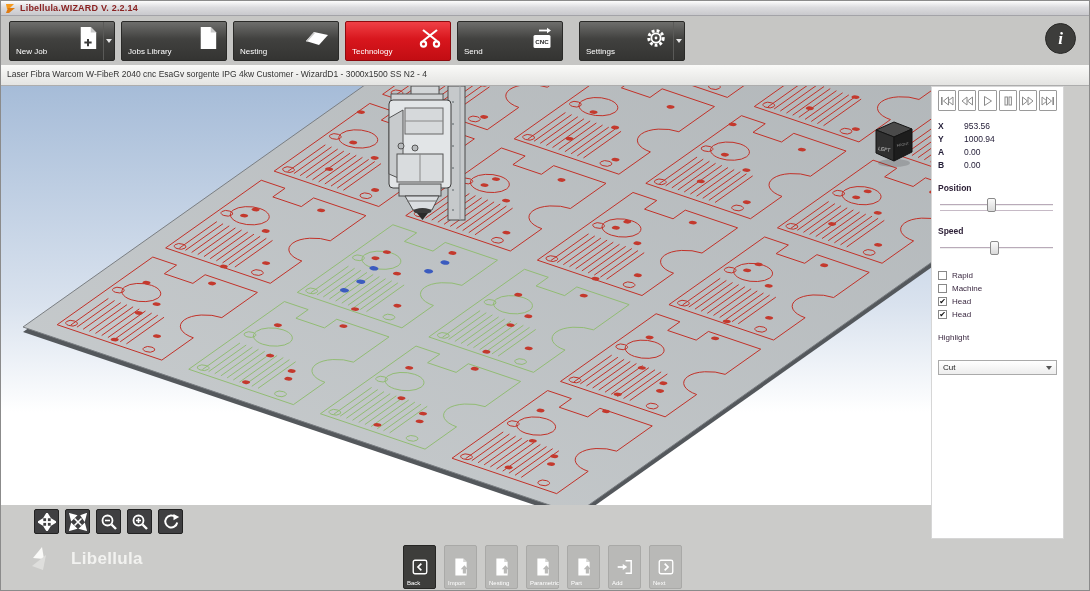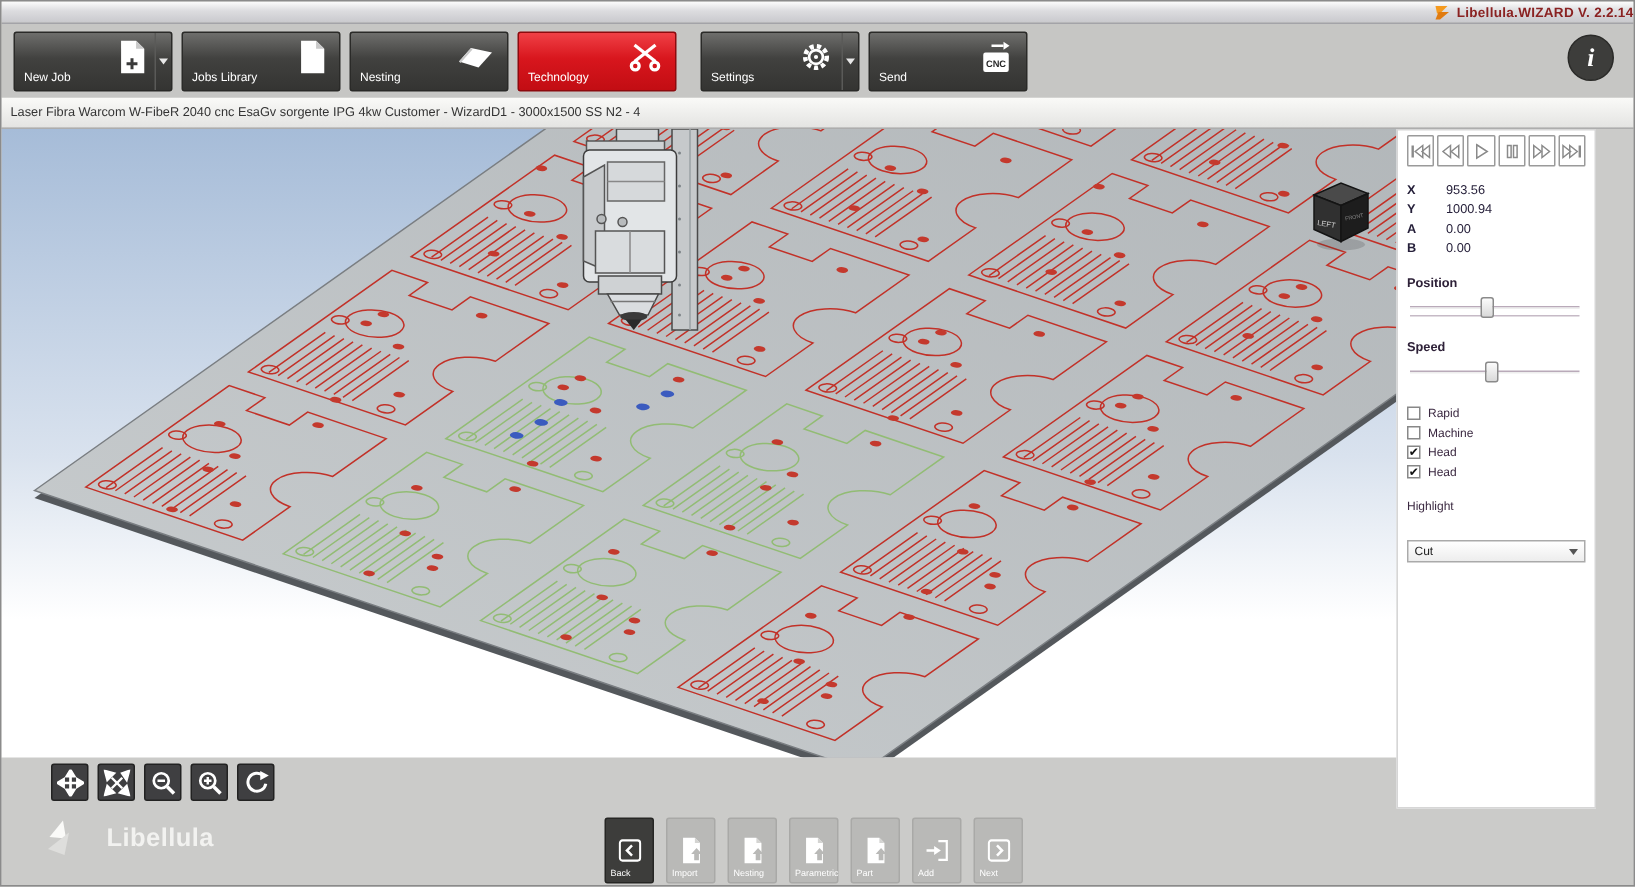--- a/index.html
+++ b/index.html
@@ -1,20 +1,20 @@
 <!DOCTYPE html>
 <html><head>
 <meta charset="utf-8">
 <style>
   * { box-sizing: border-box; margin: 0; padding: 0; }
   html,body { width:1090px; height:591px; }
   body { font-family:"Liberation Sans", sans-serif; background:#cbcbc9; position:relative; overflow:hidden; border:1px solid #8b8b8b; }
 
   
-  .titlebar { height:15px; background:linear-gradient(#fdfdfd,#dcdcdf 45%,#c9c9cd); border-bottom:1px solid #a3a3a8; display:flex; align-items:center; padding-left:4px; gap:4px;justify-content:flex-end; }
+  .titlebar { height:15px; background:linear-gradient(#fdfdfd,#dcdcdf 45%,#c9c9cd); border-bottom:1px solid #a3a3a8; display:flex; align-items:center; padding-left:4px; gap:4px; }
   .app-icon { width:11px; height:11px; display:inline-flex; }
   .title-text { font-size:9px; font-weight:bold; color:#8a2222; letter-spacing:.2px; }
 
   
   .toolbar { height:49px; background:#c6c6c4; display:flex; align-items:center; padding-left:8px; position:relative; }
   .tbtn { width:106px; height:40px; margin-right:6px; background:linear-gradient(#6e6e6c,#41413f 45%,#343432); border:1px solid #2a2a28; border-radius:2px; position:relative; cursor:pointer; }
   .tbtn.active { background:linear-gradient(#f04046,#d8161d 45%,#c20d13); border-color:#8d0a0e; }
   .tlabel { position:absolute; left:6px; bottom:4px; font-size:8px; color:#fff; }
   .ticon { position:absolute; right:8px; top:4px; }
   .tbtn.hasdrop .ticon { right:16px; }
@@ -112,44 +112,44 @@
             <line x1="5" y1="4" x2="19" y2="15"></line>
             <line x1="19" y1="4" x2="5" y2="15"></line>
             <circle cx="5.5" cy="18" r="2.6"></circle>
             <circle cx="18.5" cy="18" r="2.6"></circle>
           </g>
         </svg>
     </span>
     <span class="tlabel">Technology</span>
   </button>
 
-  <button class="tbtn hasdrop" style="margin-left:10px">
-    <span class="ticon">
-      <svg width="24" height="24" viewBox="0 0 24 24">
-          <circle cx="12" cy="12" r="7.2" fill="none" stroke="#fff" stroke-width="3" stroke-dasharray="2.8 2.1"></circle>
-          <circle cx="12" cy="12" r="4.6" fill="none" stroke="#fff" stroke-width="1.8"></circle>
-          <circle cx="12" cy="12" r="1.4" fill="#fff"></circle>
-        </svg>
-    </span>
-    <span class="tlabel">Settings</span>
-    <span class="tdrop"></span>
-  </button>
-
   <button class="tbtn">
     <span class="ticon">
       <svg width="24" height="26" viewBox="0 0 24 26">
         <g stroke="#fff" stroke-width="1.8" fill="none">
             <line x1="9" y1="4.5" x2="17" y2="4.5"></line>
           </g>
         <polygon points="17,1.8 21,4.5 17,7.2" fill="#fff"></polygon>
         <rect x="3.5" y="9" width="17" height="13" rx="1.5" fill="#fff"></rect>
         <text x="12" y="18.4" font-size="6.2" font-weight="bold" fill="#2a2a2a" text-anchor="middle" font-family="Liberation Sans, sans-serif">CNC</text>
       </svg>
     </span>
     <span class="tlabel">Send</span>
+  </button>
+
+  <button class="tbtn hasdrop" style="margin-left:10px">
+    <span class="ticon">
+      <svg width="24" height="24" viewBox="0 0 24 24">
+          <circle cx="12" cy="12" r="7.2" fill="none" stroke="#fff" stroke-width="3" stroke-dasharray="2.8 2.1"></circle>
+          <circle cx="12" cy="12" r="4.6" fill="none" stroke="#fff" stroke-width="1.8"></circle>
+          <circle cx="12" cy="12" r="1.4" fill="#fff"></circle>
+        </svg>
+    </span>
+    <span class="tlabel">Settings</span>
+    <span class="tdrop"></span>
   </button>
 
   <button class="info-btn">
       <span>i</span>
     </button>
 </div>
 
 <div class="statusbar">
   <span>Laser Fibra Warcom W-FibeR 2040 cnc EsaGv sorgente IPG 4kw Customer - WizardD1 - 3000x1500 SS N2 - 4</span>
 </div>

